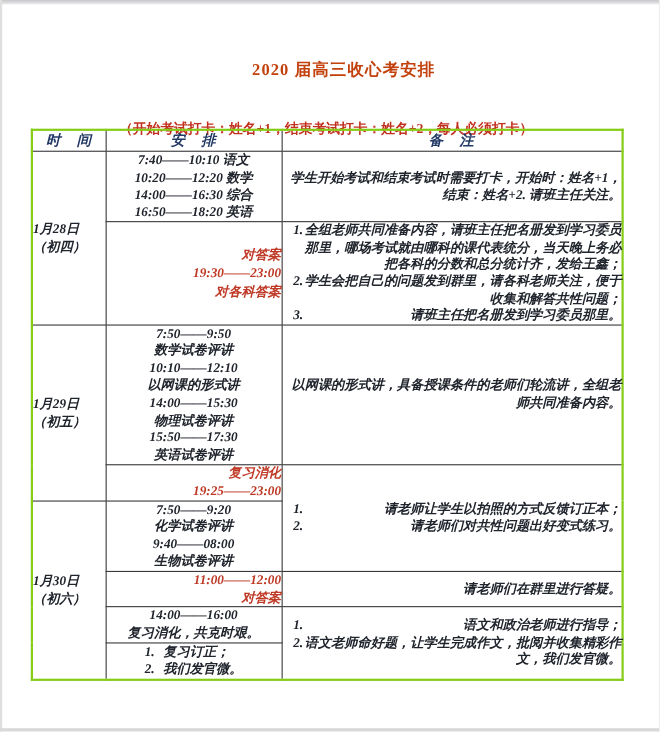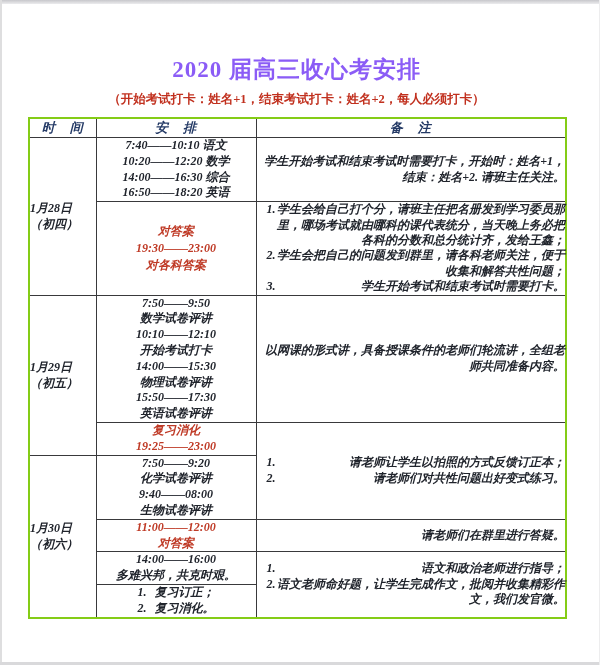--- a/index.html
+++ b/index.html
@@ -9,26 +9,26 @@
     font-family:"Liberation Serif","DejaVu Serif",serif;
     -webkit-font-smoothing:antialiased;
   }
   
   .edge-top{position:absolute;left:0;top:0;width:600px;height:4px;background:linear-gradient(#c7c7cb,#ececee);}
   .edge-left{position:absolute;left:0;top:0;width:2px;height:665px;background:#dededf;}
   .edge-bottom{position:absolute;left:0;top:662px;width:600px;height:3px;background:#d9d9db;}
   .edge-right{position:absolute;right:0;top:0;width:1px;height:665px;background:#ededee;}
 
   .title{
-    position:absolute;left:28px;top:54px;width:537px;
-    text-align:center;font-size:23px;font-weight:bold;color:#8b5cf6;
+    position:absolute;left:44px;top:54px;width:537px;
+    text-align:center;font-size:15px;font-weight:bold;color:#c2410c;
     letter-spacing:1px;
   }
   .subtitle{
-    position:absolute;left:28px;top:91px;width:537px;
+    position:absolute;left:28px;top:109px;width:537px;
     text-align:center;font-size:12.5px;font-weight:bold;color:#c1301e;
   }
 
   table.sched{
     position:absolute;left:28px;top:117px;width:537px;
     border-collapse:collapse;table-layout:fixed;
     border:2px solid #84cc16;
     font-style:italic;
   }
   table.sched td{
@@ -41,21 +41,21 @@
     color:#243a66;font-size:13px;letter-spacing:1px;
   }
   td.date{
     text-align:left;color:#27497e;font-weight:bold;
     font-size:13px;line-height:16.5px;
   }
   td.sch{
     text-align:center;font-weight:bold;color:#232a38;
     font-size:12.8px;line-height:15.8px;
   }
-  td.sch.red, .red{color:#bf3a26;}
+  td.sch.red, .red{color:#bf3a26;text-align:right;}
   tr.r1b td.sch{line-height:17px;}
   td.note{
     text-align:right;padding:2px 8px 2px 11px;
     line-height:15.4px;font-weight:bold;color:#20242c;
   }
   .ni{display:flex;align-items:flex-start;}
   .nn{flex:0 0 19px;}
   .nt{flex:1;}
   .hw{display:inline-block;text-align:left;}
   .hw .nn{flex:0 0 17px;}
@@ -103,43 +103,43 @@
 
   <tr class="r1b" style="height:93px">
     <td class="sch red">
       <div>对答案</div>
       <div>19:30——23:00</div>
       <div>对各科答案</div>
     </td>
     <td class="note">
       <div class="ni">
         <span class="nn">1.</span>
-        <span class="nt">学生会给自己打个分，请班主任把名册发到学习委员那里，哪场考试就由哪科的课代表统分，当天晚上务必把各科的分数和总分统计齐，发给王鑫；</span>
+        <span class="nt">全组老师共同准备内容，请班主任把名册发到学习委员那里，哪场考试就由哪科的课代表统分，当天晚上务必把各科的分数和总分统计齐，发给王鑫；</span>
       </div>
       <div class="ni">
         <span class="nn">2.</span>
         <span class="nt">学生会把自己的问题发到群里，请各科老师关注，便于收集和解答共性问题；</span>
       </div>
       <div class="ni">
         <span class="nn">3.</span>
-        <span class="nt">学生开始考试和结束考试时需要打卡。</span>
+        <span class="nt">请班主任把名册发到学习委员那里。</span>
       </div>
     </td>
   </tr>
 
   <tr style="height:127px">
     <td class="date" rowspan="2">
       <div>1月29日</div>
       <div>（初五）</div>
     </td>
     <td class="sch">
       <div>7:50——9:50</div>
       <div>数学试卷评讲</div>
       <div>10:10——12:10</div>
-      <div>开始考试打卡</div>
+      <div>以网课的形式讲</div>
       <div>14:00——15:30</div>
       <div>物理试卷评讲</div>
       <div>15:50——17:30</div>
       <div>英语试卷评讲</div>
     </td>
     <td class="note">
       <div>以网课的形式讲，具备授课条件的老师们轮流讲，全组老师共同准备内容。</div>
     </td>
   </tr>
 
@@ -179,21 +179,21 @@
       <div>对答案</div>
     </td>
     <td class="note">
       <div>请老师们在群里进行答疑。</div>
     </td>
   </tr>
 
   <tr style="height:32px">
     <td class="sch">
       <div>14:00——16:00</div>
-      <div>多难兴邦，共克时艰。</div>
+      <div>复习消化，共克时艰。</div>
     </td>
     <td class="note" rowspan="2">
       <div class="ni">
         <span class="nn">1.</span>
         <span class="nt">语文和政治老师进行指导；</span>
       </div>
       <div class="ni">
         <span class="nn">2.</span>
         <span class="nt">语文老师命好题，让学生完成作文，批阅并收集精彩作文，我们发官微。</span>
       </div>
@@ -202,19 +202,19 @@
 
   <tr style="height:30px">
     <td class="sch">
       <div class="hw">
         <div class="ni">
           <span class="nn">1.</span>
           <span class="nt">复习订正；</span>
         </div>
         <div class="ni">
           <span class="nn">2.</span>
-          <span class="nt">复习消化。</span>
+          <span class="nt">我们发官微。</span>
         </div>
       </div>
     </td>
   </tr>
 </tbody>
   </table>
 
 </body></html>

